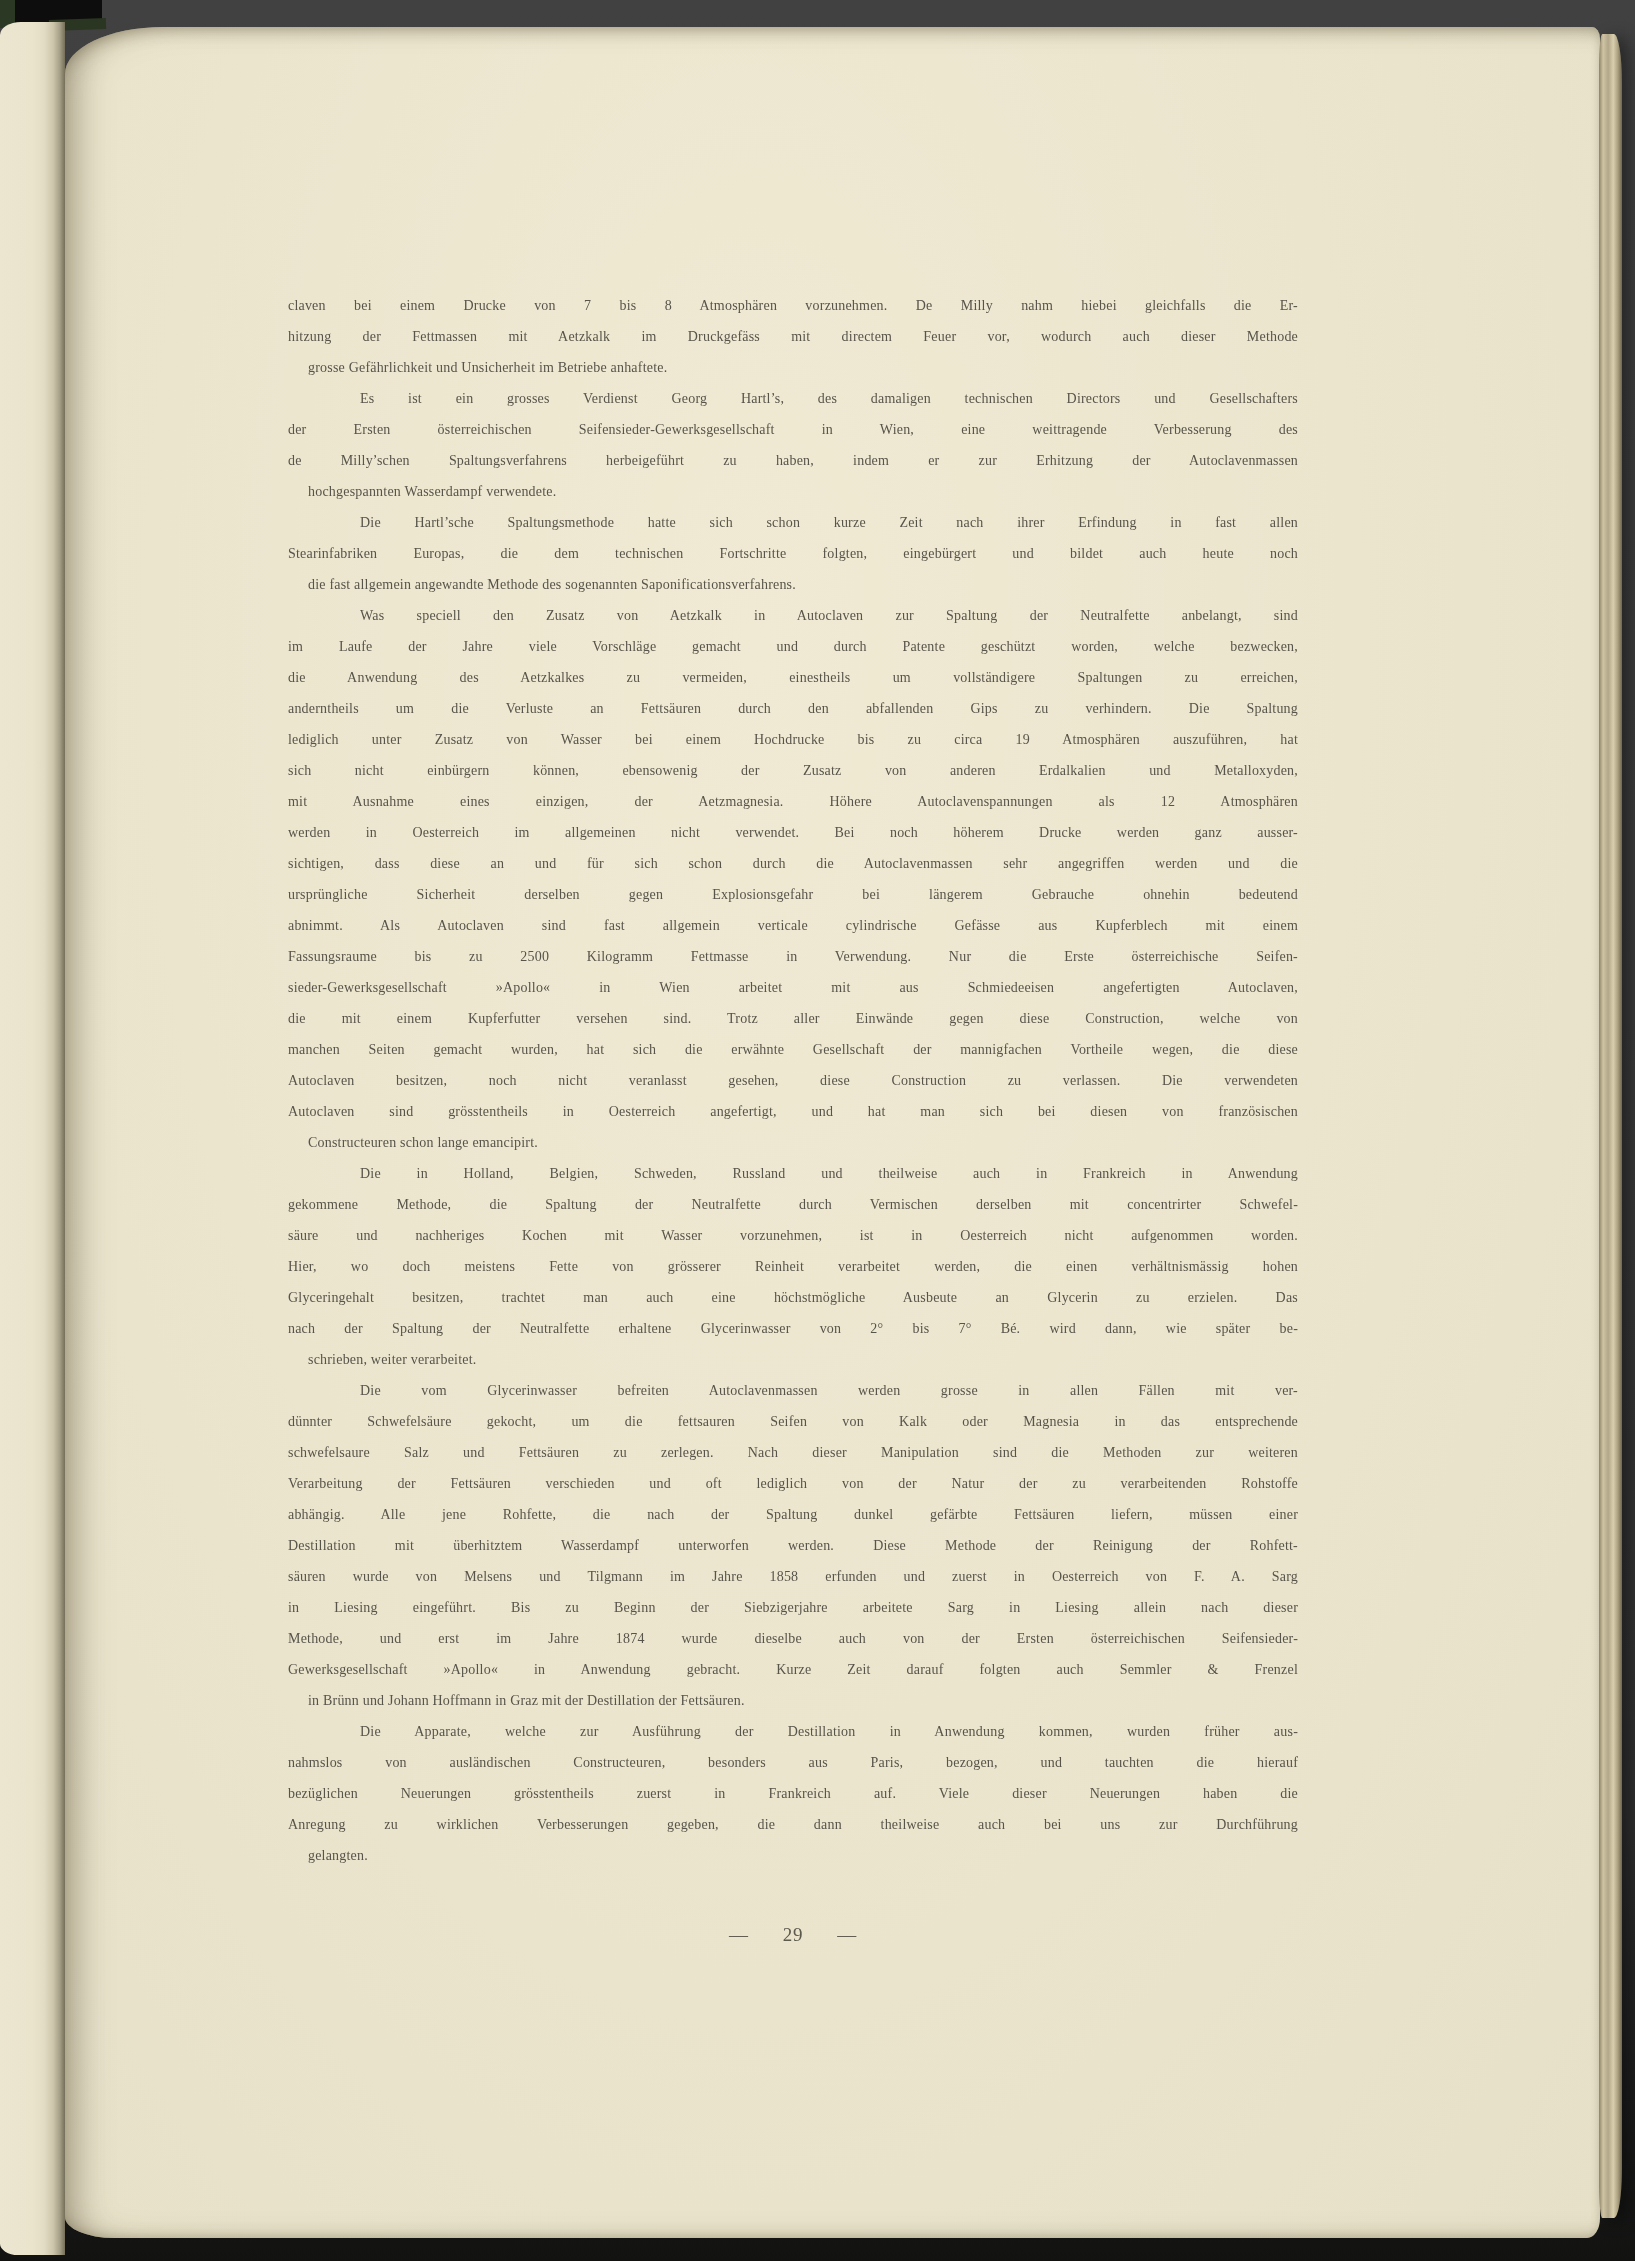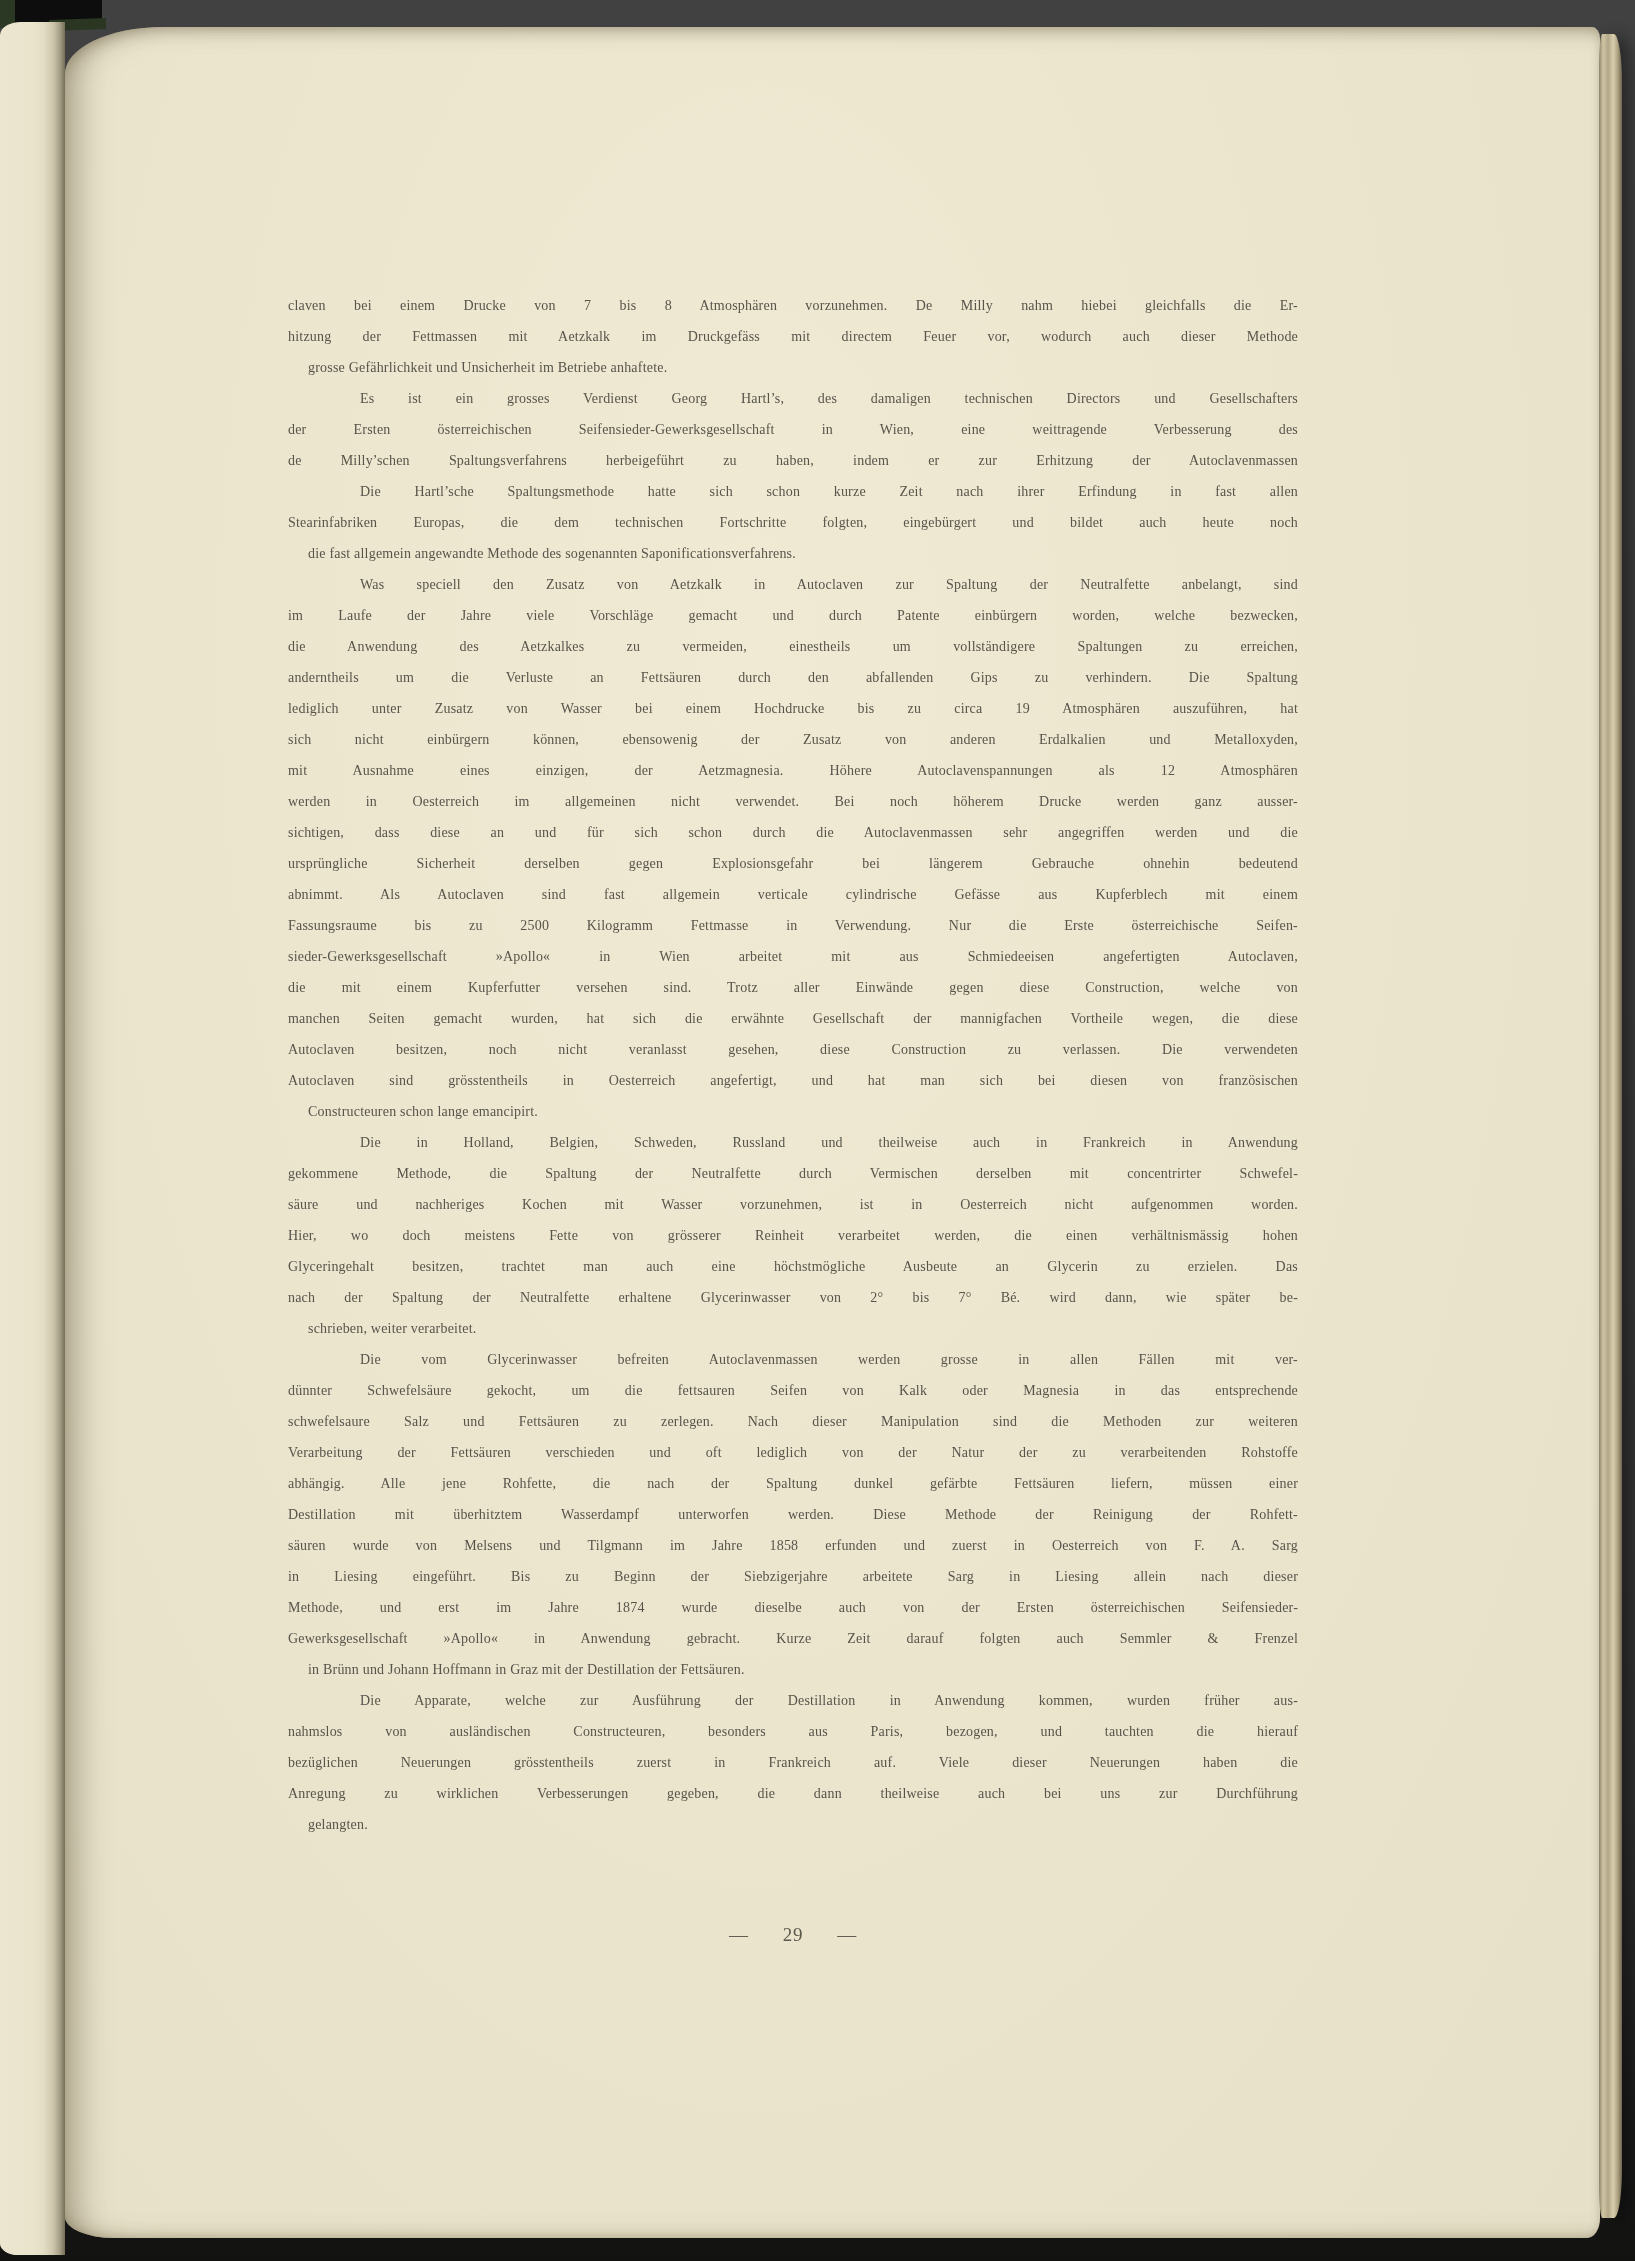--- a/index.html
+++ b/index.html
@@ -94,29 +94,30 @@
     <main class="text-block">
         <div class="paragraph">
           <div class="line">claven bei einem Drucke von 7 bis 8 Atmosphären vorzunehmen. De Milly nahm hiebei gleichfalls die Er-</div>
           <div class="line">hitzung der Fettmassen mit Aetzkalk im Druckgefäss mit directem Feuer vor, wodurch auch dieser Methode</div>
           <div class="line para-end">grosse Gefährlichkeit und Unsicherheit im Betriebe anhaftete.</div>
         </div>
         <div class="paragraph">
           <div class="line para-start">Es ist ein grosses Verdienst Georg Hartl’s, des damaligen technischen Directors und Gesellschafters</div>
           <div class="line">der Ersten österreichischen Seifensieder-Gewerksgesellschaft in Wien, eine weittragende Verbesserung des</div>
           <div class="line">de Milly’schen Spaltungsverfahrens herbeigeführt zu haben, indem er zur Erhitzung der Autoclavenmassen</div>
+          <div class="line para-end">hochgespannten Wasserdampf verwendete.</div>
         </div>
         <div class="paragraph">
           <div class="line para-start">Die Hartl’sche Spaltungsmethode hatte sich schon kurze Zeit nach ihrer Erfindung in fast allen</div>
           <div class="line">Stearinfabriken Europas, die dem technischen Fortschritte folgten, eingebürgert und bildet auch heute noch</div>
           <div class="line para-end">die fast allgemein angewandte Methode des sogenannten Saponificationsverfahrens.</div>
         </div>
         <div class="paragraph">
           <div class="line para-start">Was speciell den Zusatz von Aetzkalk in Autoclaven zur Spaltung der Neutralfette anbelangt, sind</div>
-          <div class="line">im Laufe der Jahre viele Vorschläge gemacht und durch Patente einbürgern worden, welche bezwecken,</div>
+          <div class="line">im Laufe der Jahre viele Vorschläge gemacht und durch Patente geschützt worden, welche bezwecken,</div>
           <div class="line">die Anwendung des Aetzkalkes zu vermeiden, einestheils um vollständigere Spaltungen zu erreichen,</div>
           <div class="line">anderntheils um die Verluste an Fettsäuren durch den abfallenden Gips zu verhindern. Die Spaltung</div>
           <div class="line">lediglich unter Zusatz von Wasser bei einem Hochdrucke bis zu circa 19 Atmosphären auszuführen, hat</div>
           <div class="line">sich nicht einbürgern können, ebensowenig der Zusatz von anderen Erdalkalien und Metalloxyden,</div>
           <div class="line">mit Ausnahme eines einzigen, der Aetzmagnesia. Höhere Autoclavenspannungen als 12 Atmosphären</div>
           <div class="line">werden in Oesterreich im allgemeinen nicht verwendet. Bei noch höherem Drucke werden ganz ausser-</div>
           <div class="line">sichtigen, dass diese an und für sich schon durch die Autoclavenmassen sehr angegriffen werden und die</div>
           <div class="line">ursprüngliche Sicherheit derselben gegen Explosionsgefahr bei längerem Gebrauche ohnehin bedeutend</div>
           <div class="line">abnimmt. Als Autoclaven sind fast allgemein verticale cylindrische Gefässe aus Kupferblech mit einem</div>
           <div class="line">Fassungsraume bis zu 2500 Kilogramm Fettmasse in Verwendung. Nur die Erste österreichische Seifen-</div>

